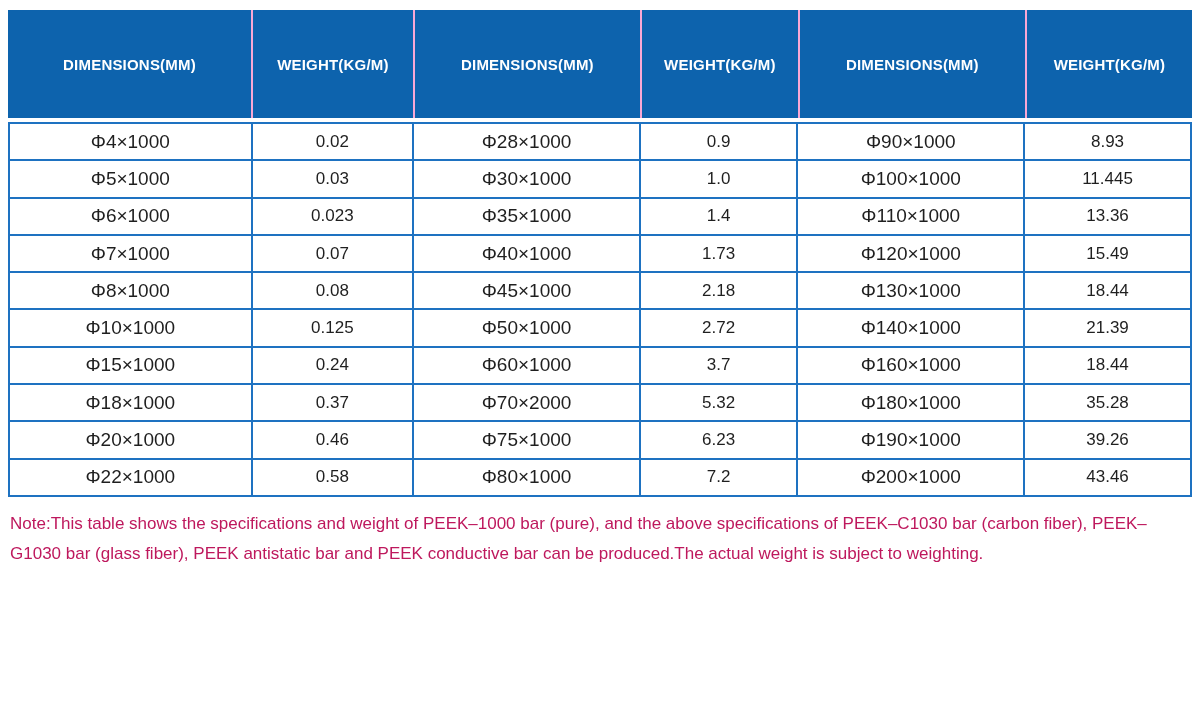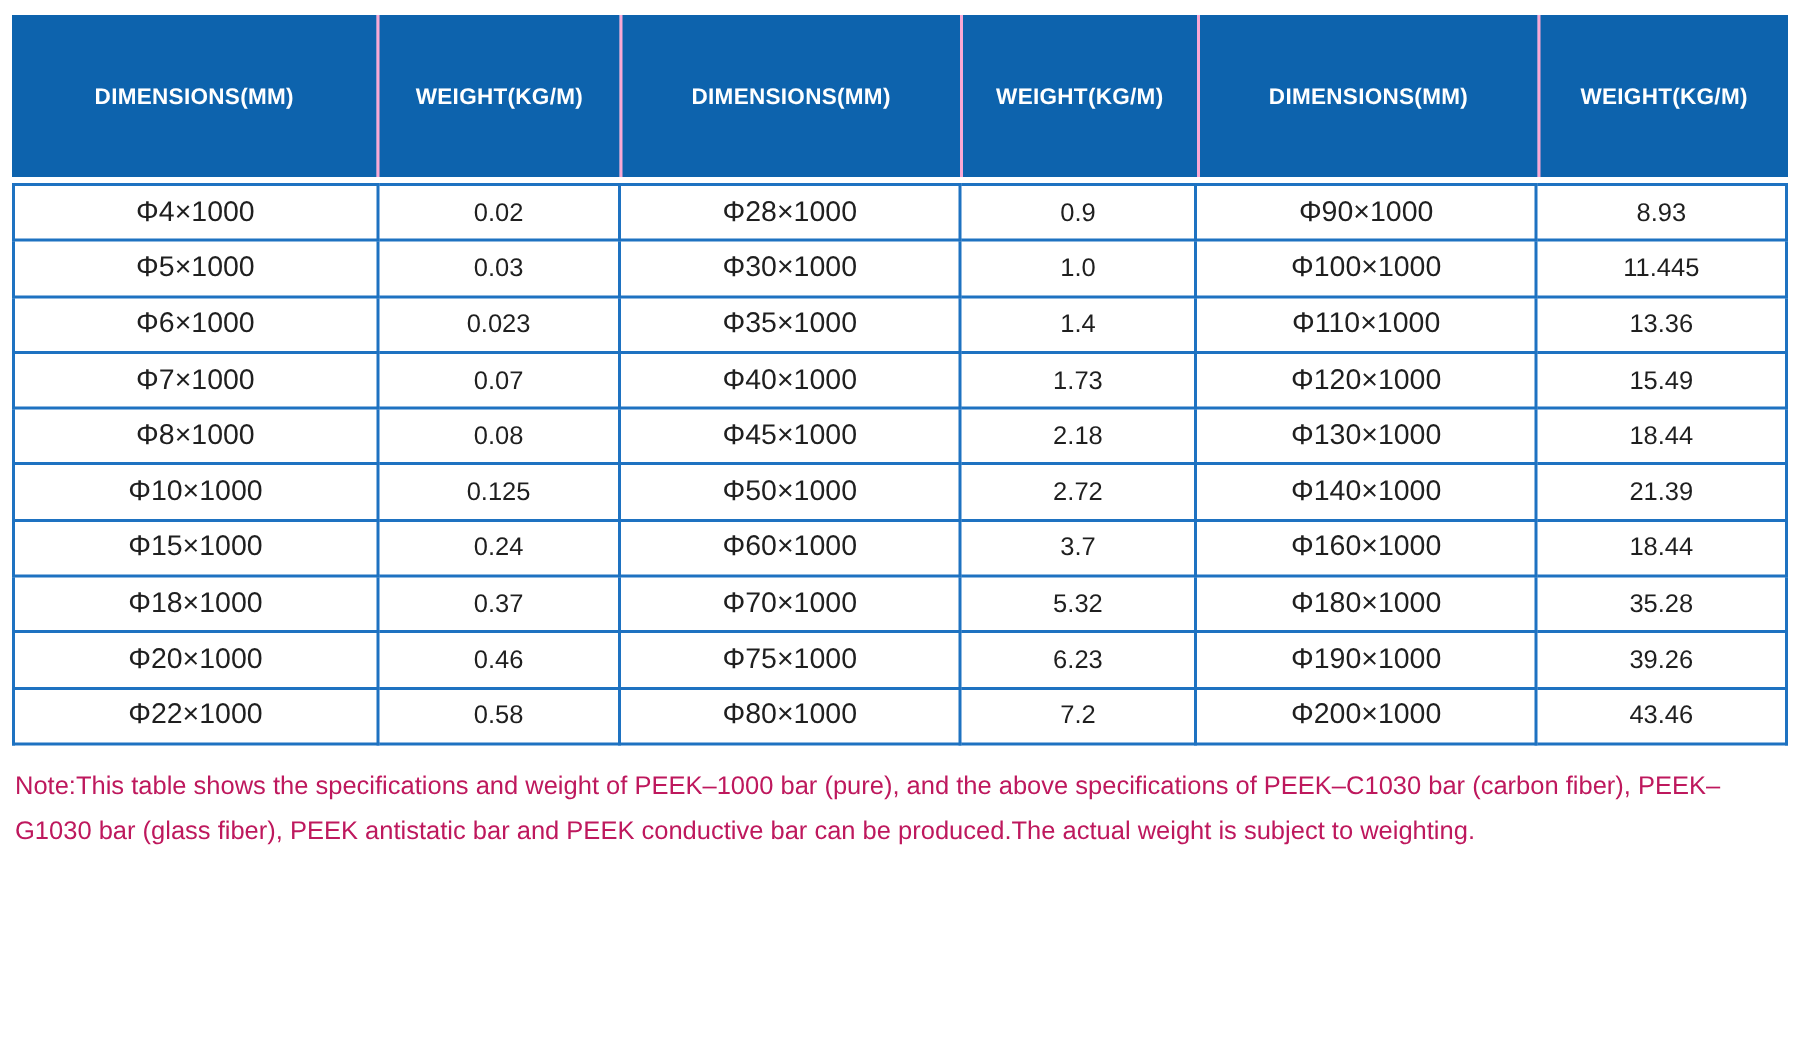--- a/index.html
+++ b/index.html
@@ -168,21 +168,21 @@
         <td>Φ60×1000</td>
         <td>3.7</td>
         <td>Φ160×1000</td>
         <td>18.44</td>
       </tr>
 
 
       <tr>
         <td>Φ18×1000</td>
         <td>0.37</td>
-        <td>Φ70×1000</td>
+        <td>Φ70×2000</td>
         <td>5.32</td>
         <td>Φ180×1000</td>
         <td>35.28</td>
       </tr>
 
       <tr>
         <td>Φ20×1000</td>
         <td>0.46</td>
         <td>Φ75×1000</td>
         <td>6.23</td>

